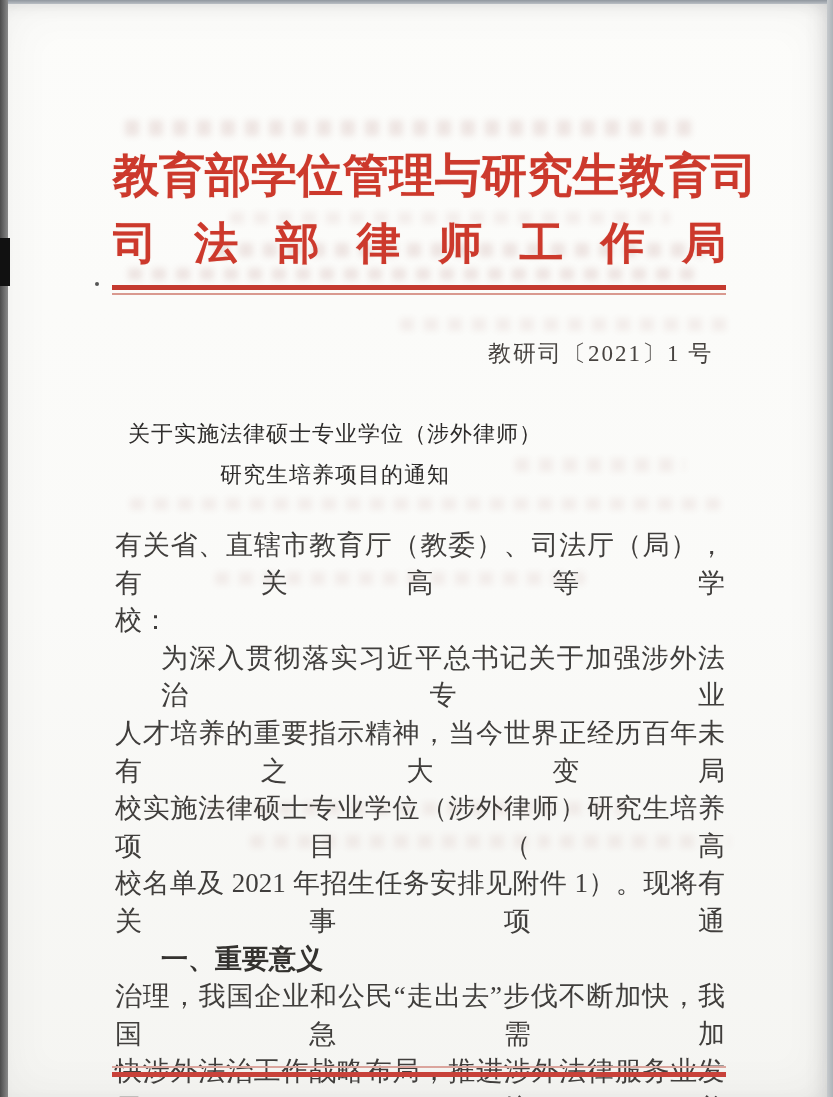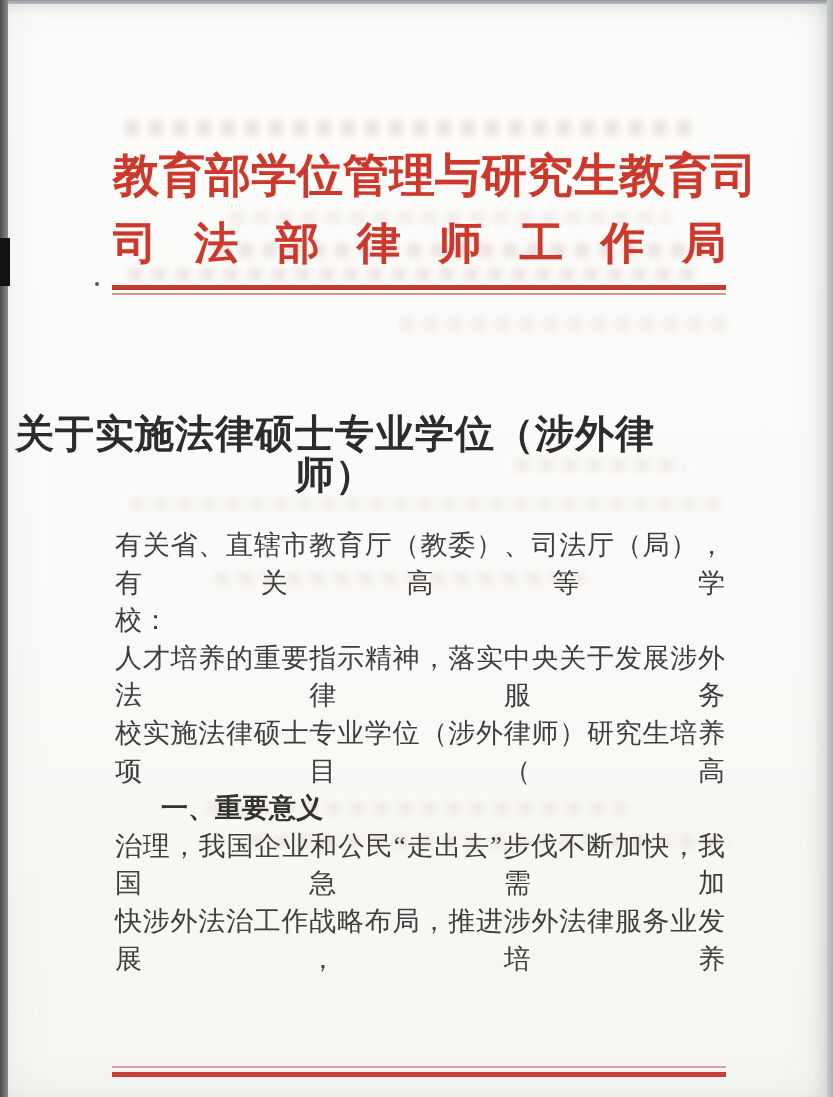--- a/index.html
+++ b/index.html
@@ -44,22 +44,22 @@
   .head-line.l2 { top:214px; font-size:44px; line-height:52px; }
 
   .red-rule-top { position:absolute; left:105px; top:281px; width:614px; }
   .red-rule-top .thick { height:5px; background:#c43a2f; }
   .red-rule-top .thin  { height:2px; margin-top:3px; background:#d9998f; }
 
   .doc-number { position:absolute; left:481px; top:334px;
     font-size:23px; color:#474340; letter-spacing:2px; }
 
   .doc-title { position:absolute; left:0; top:409px; width:656px;
-    text-align:center; font-weight:bold; color:#2e2c2b;
-    font-size:39px; line-height:41px; letter-spacing:1px; }
+    text-align:center; font-weight:normal; color:#2e2c2b;
+    font-size:22px; line-height:41px; letter-spacing:1px; }
 
   
   .body-text { position:absolute; left:108px; top:523px; width:610px;
     font-size:27px; line-height:37.6px; color:#403e3c; }
   .bline { text-align:justify; text-align-last:justify; }
   .bline.left { text-align:left; text-align-last:left; }
   .bline.indent { padding-left:46px; }
   .bline.bold { font-weight:bold; color:#34322f;font-family:Liberation Serif, serif; }
 
   .red-rule-bottom { position:absolute; left:105px; top:1062px; width:614px; }
@@ -111,30 +111,34 @@
         <span>工</span>
         <span>作</span>
         <span>局</span>
       </div>
 
     <div class="red-rule-top">
       <div class="thick"></div>
       <div class="thin"></div>
     </div>
 
+    <div class="doc-number">教研司〔2021〕1 号</div>
 
     <div class="doc-title">
       <div>关于实施法律硕士专业学位（涉外律师）</div>
+      <div>研究生培养项目的通知</div>
     </div>
 
     <div class="body-text">
         <div class="bline">有关省、直辖市教育厅（教委）、司法厅（局），有关高等学</div>
         <div class="bline left">校：</div>
-        <div class="bline">人才培养的重要指示精神，落实中央关于发展涉外法律服务</div>
+        <div class="bline indent">为深入贯彻落实习近平总书记关于加强涉外法治专业</div>
+        <div class="bline">人才培养的重要指示精神，当今世界正经历百年未有之大变局</div>
         <div class="bline">校实施法律硕士专业学位（涉外律师）研究生培养项目（高</div>
+        <div class="bline">校名单及 2021 年招生任务安排见附件 1）。现将有关事项通</div>
         <div class="bline indent bold left">一、重要意义</div>
         <div class="bline">治理，我国企业和公民“走出去”步伐不断加快，我国急需加</div>
         <div class="bline">快涉外法治工作战略布局，推进涉外法律服务业发展，培养</div>
       </div>
 
     <div class="red-rule-bottom">
       <div class="thin"></div>
       <div class="thick"></div>
     </div>
 

